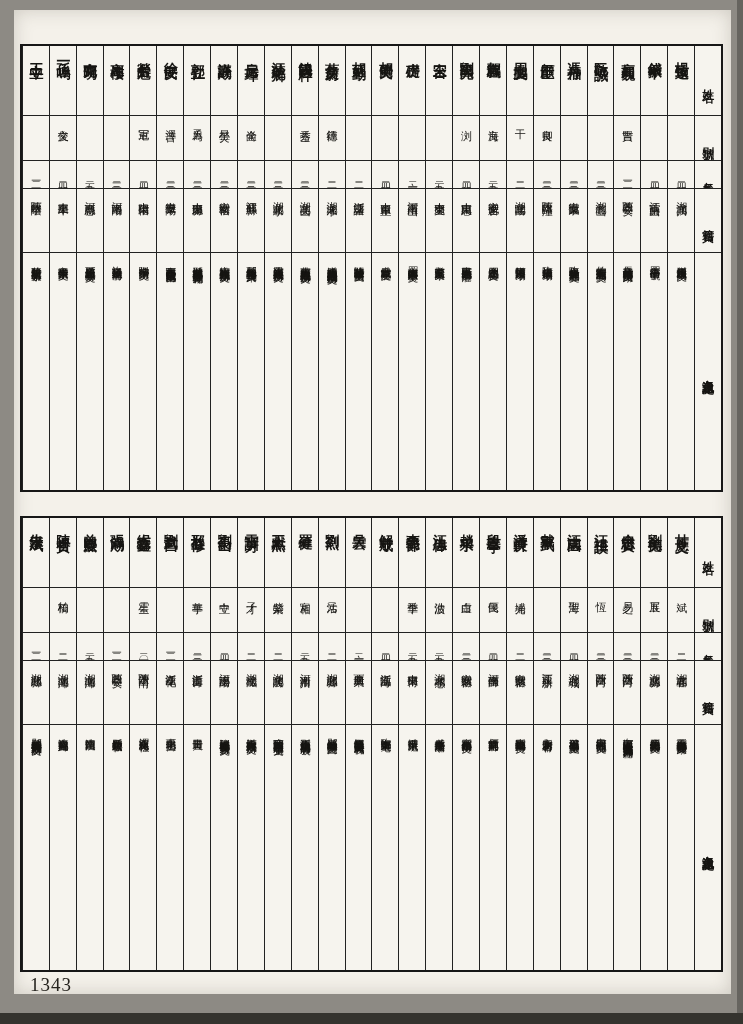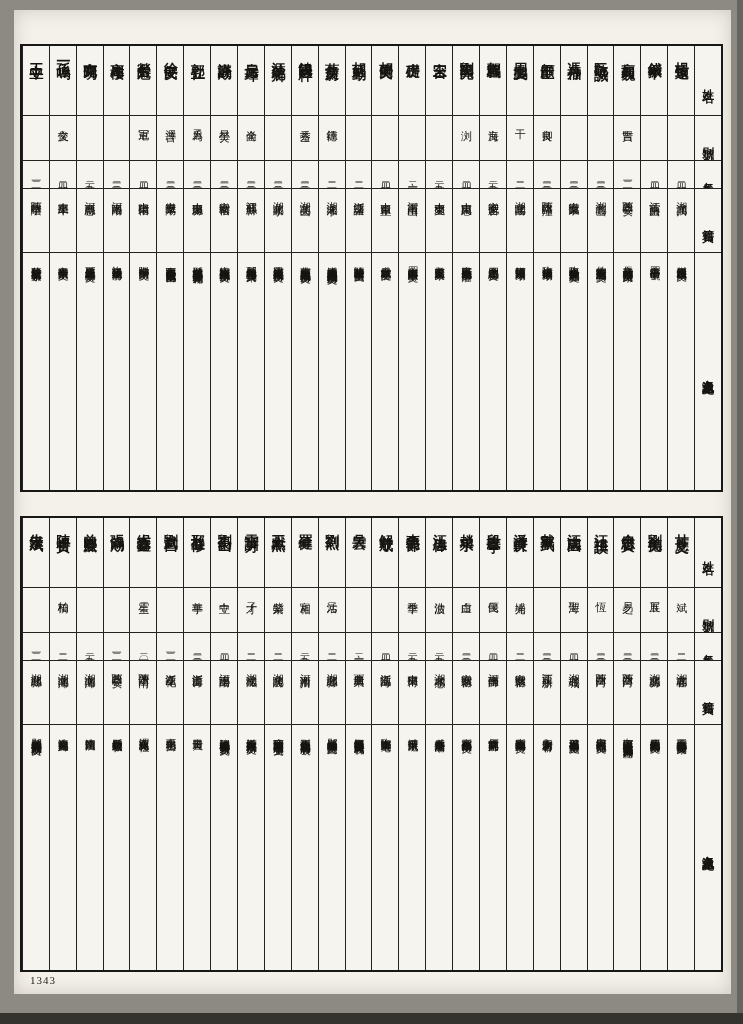--- a/index.html
+++ b/index.html
@@ -56,21 +56,21 @@
   .c-address .vtext{font-size:10.5px;letter-spacing:0.5px;}
   .hcell{align-items:center;padding-top:0;}
   .hcell .vtext{font-weight:700;font-size:12px;}
   .hl-name{letter-spacing:0.6em;}
   .hl-alias{letter-spacing:0.4em;}
   .hl-age{font-size:10px !important;letter-spacing:0.1em;}
   .hl-native{letter-spacing:0.7em;}
   .hl-address{letter-spacing:1.5em;}
   .page-number{
     position:absolute;left:16px;top:964px;
-    font-size:11px;color:#26241f;letter-spacing:1px;
+    font-size:19px;color:#26241f;letter-spacing:1px;
   }
 </style>
 </head>
 <body>
 
 <div class="scan">
   <div class="paper">
     <div class="rtable" id="table-top">
         <div class="col">
           <div class="cell hcell c-name">

